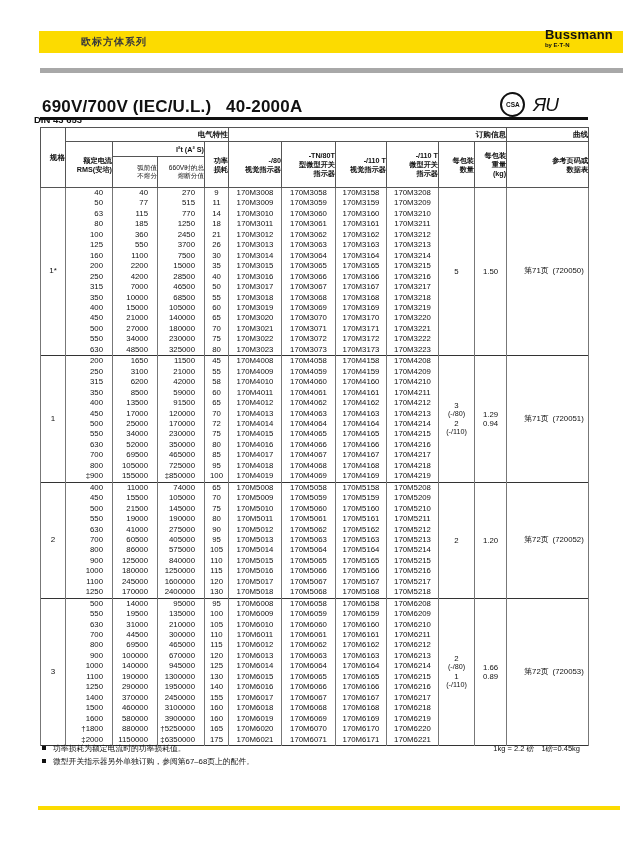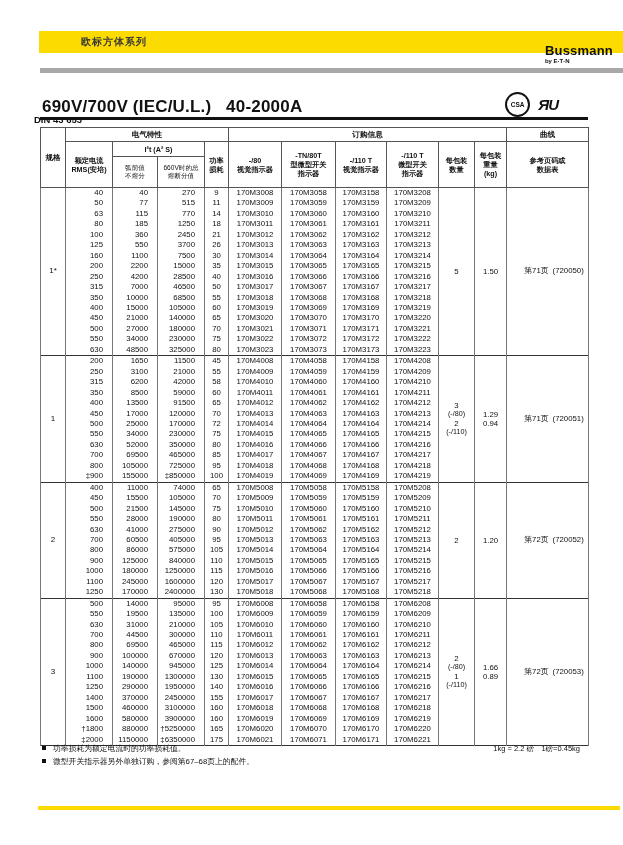--- a/index.html
+++ b/index.html
@@ -2,40 +2,40 @@
 <html><head>
 <meta charset="utf-8">
 <style>
   html,body{margin:0;padding:0;background:#e8e8e8;}
   .page{position:relative;width:623px;height:845px;background:#fff;margin:0 auto;
         font-family:"Liberation Sans","DejaVu Sans",sans-serif;color:#111;overflow:hidden;}
   
   .band{position:absolute;left:39px;right:0;top:31px;height:22px;background:#fcdb00;
         display:flex;align-items:center;}
   .band-title{font-size:10px;font-weight:bold;color:#3a3a3a;padding-left:42px;letter-spacing:1px;}
-  .brand{position:absolute;right:10px;top:28px;text-align:left;line-height:1;margin-top:16px;}
+  .brand{position:absolute;right:10px;top:28px;text-align:left;line-height:1;}
   .brand-name{font-size:13px;font-weight:bold;letter-spacing:.2px;}
   .brand-sub{font-size:6px;font-weight:bold;margin-top:1px;}
   
   .grey-rule{position:absolute;left:40px;right:0;top:68px;height:5px;background:#a8a8a8;}
   
   .din{position:absolute;left:34px;top:80px;font-size:9.5px;font-weight:bold;margin-top:34px;}
   .title-row{position:absolute;left:42px;top:92px;width:546px;display:flex;justify-content:space-between;align-items:flex-end;}
   .main-title{font-size:17px;font-weight:bold;white-space:pre;letter-spacing:.2px;}
   .certs{display:flex;align-items:center;gap:8px;margin-right:30px;}
   .csa{width:21px;height:21px;border:2px solid #111;border-radius:50%;display:flex;align-items:center;justify-content:center;
        font-size:6.5px;font-weight:bold;}
-  .ul{font-size:15px;font-weight:bold;font-style:italic;letter-spacing:-1px;}
+  .ul{font-size:19px;font-weight:normal;font-style:italic;letter-spacing:-1px;}
   .title-underline{position:absolute;left:40px;top:117px;width:548px;height:3px;background:#111;}
   
   .tbl-wrap{position:absolute;left:40px;top:127px;width:548px;}
   table{border-collapse:collapse;width:548px;table-layout:fixed;}
   th,td{padding:0;margin:0;}
   thead th{border:1px solid #555;font-size:7.2px;font-weight:bold;white-space:pre-line;line-height:1.25;
-           text-align:center;vertical-align:middle;}
+           text-align:right;vertical-align:middle;}
   tr.grp-row th{height:13px;font-size:7.6px;}
   tr.hdr-row th{height:14px;}
   tr.sub-row th{height:30px;font-weight:normal;font-size:6.6px;}
   tbody td{border-left:1px solid #777;border-right:1px solid #777;font-size:7.8px;line-height:10.45px;
            vertical-align:middle;white-space:nowrap;overflow:hidden;}
   tbody tr.block-start td{border-top:1.6px solid #333;}
   table{border:1.6px solid #333;}
   thead{border-bottom:1.4px solid #333;}
   td.num{text-align:right;padding-right:9px;}
   td.ctr{text-align:center;}
@@ -500,21 +500,21 @@
             <td class="num">21500</td>
             <td class="num">145000</td>
             <td class="ctr">75</td>
             <td class="ctr">170M5010</td>
             <td class="ctr">170M5060</td>
             <td class="ctr">170M5160</td>
             <td class="ctr">170M5210</td>
           </tr>
           <tr>
             <td class="num">550</td>
-            <td class="num">28000</td>
+            <td class="num">19000</td>
             <td class="num">190000</td>
             <td class="ctr">80</td>
             <td class="ctr">170M5011</td>
             <td class="ctr">170M5061</td>
             <td class="ctr">170M5161</td>
             <td class="ctr">170M5211</td>
           </tr>
           <tr>
             <td class="num">630</td>
             <td class="num">41000</td>

